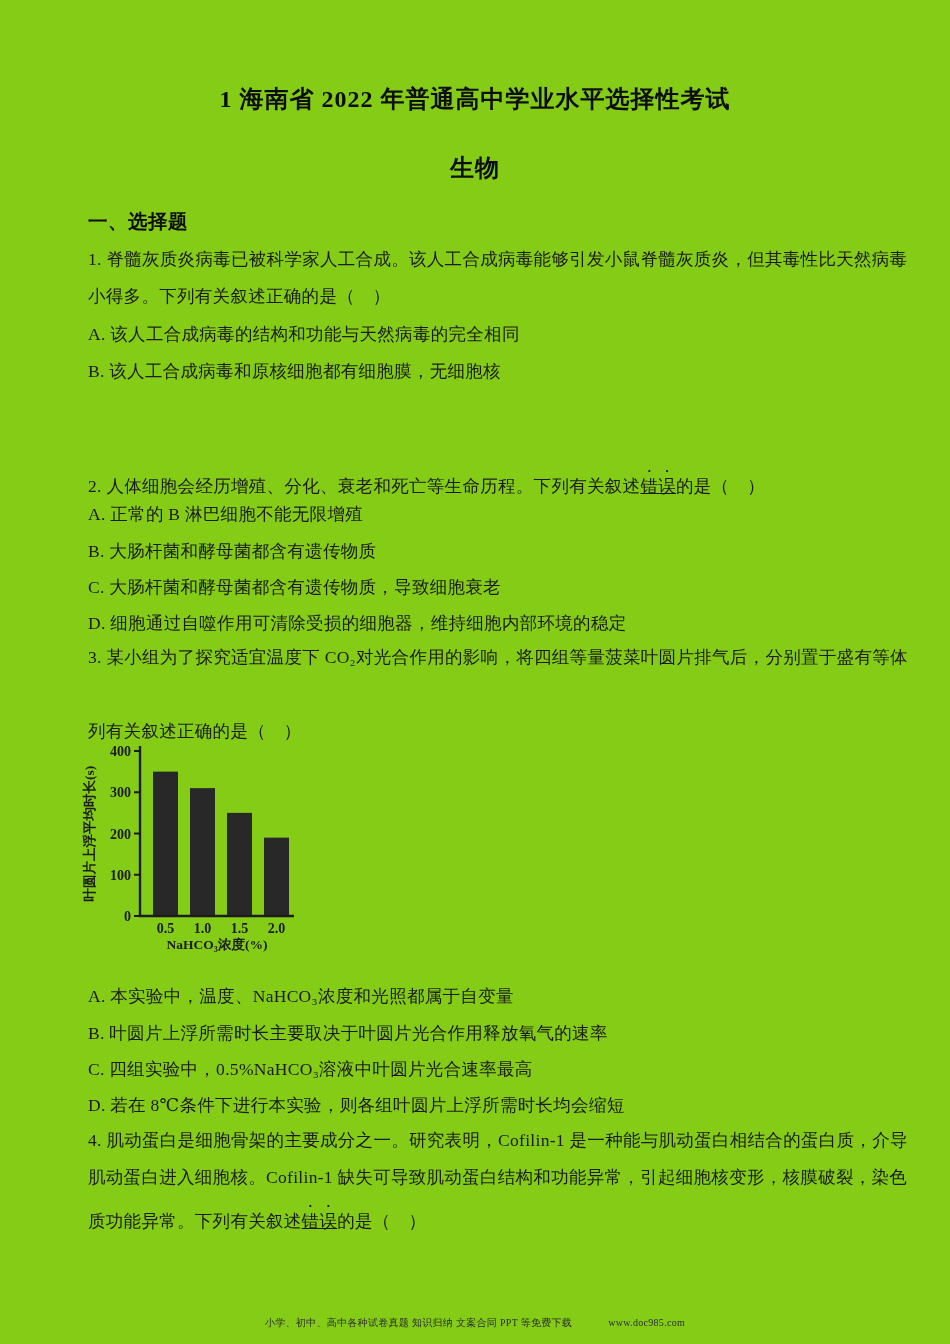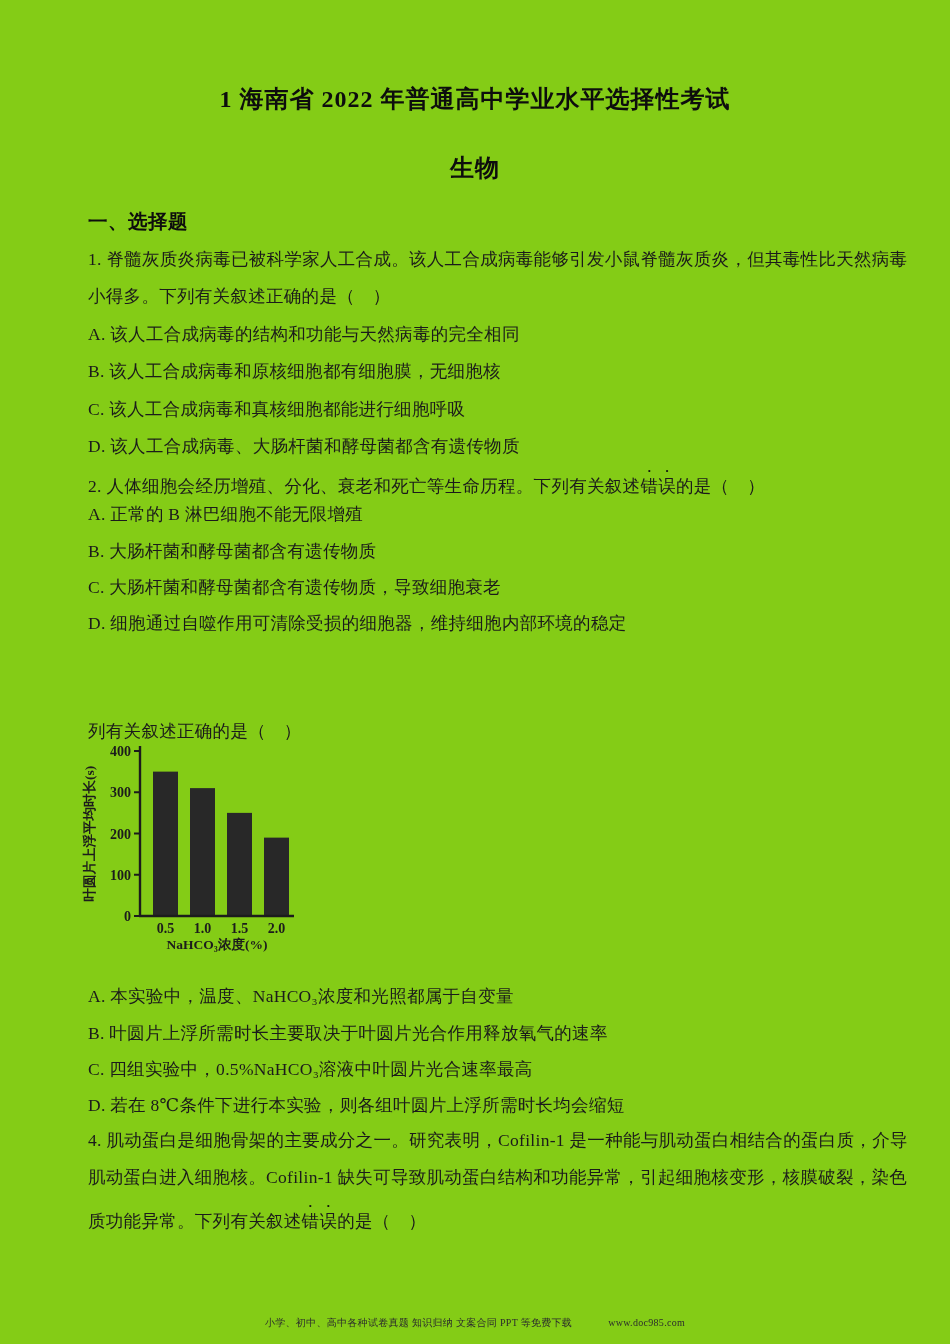--- a/index.html
+++ b/index.html
@@ -11,21 +11,21 @@
     position:absolute;left:0;width:100%;text-align:center;margin:0;
     font-size:24px;font-weight:700;line-height:1.25;letter-spacing:1px;color:#0d0d0d;
   }
   .ln{
     position:absolute;left:88px;margin:0;font-size:17.5px;line-height:1.3;
     white-space:nowrap;letter-spacing:0.3px;color:#1b1b1b;text-align:center;
   }
   .heading{font-weight:700;font-size:19.5px;color:#0d0d0d;letter-spacing:0.5px;}
   .emph{
     -webkit-text-emphasis:filled dot #111;text-emphasis:filled dot #111;
-    -webkit-text-emphasis-position:over right;text-emphasis-position:over right;
+    -webkit-text-emphasis-position:over right;text-emphasis-position:over right;text-decoration:underline;
   }
   .chart{position:absolute;left:80px;top:744px;margin:0;width:280px;height:215px;}
   .chart svg{display:block;width:280px;height:215px;}
   .chart svg text{font-family:"Liberation Serif","DejaVu Serif",serif;font-weight:700;fill:#1c1c1c;}
   .chart svg .tick{font-size:14px;}
   .chart svg .axis-label{font-size:13.5px;}
   .footer{
     position:absolute;top:1316px;left:0;width:100%;text-align:center;
     font-size:10px;color:#2c2c2c;white-space:nowrap;letter-spacing:0.3px;
   }
@@ -38,29 +38,28 @@
 
   <h1 class="ctitle" style="top:84px">1 海南省 2022 年普通高中学业水平选择性考试</h1>
   <h2 class="ctitle" style="top:153px">生物</h2>
 
   <p class="ln heading" style="top:209px">一、选择题</p>
 
   <p class="ln" style="top:248px">1. 脊髓灰质炎病毒已被科学家人工合成。该人工合成病毒能够引发小鼠脊髓灰质炎，但其毒性比天然病毒</p>
   <p class="ln" style="top:285px">小得多。下列有关叙述正确的是（　）</p>
   <p class="ln" style="top:323px">A. 该人工合成病毒的结构和功能与天然病毒的完全相同</p>
   <p class="ln" style="top:360px">B. 该人工合成病毒和原核细胞都有细胞膜，无细胞核</p>
-  <p class="ln" style="top:398px">C. 该人工合成病毒和真核细胞都能进行细胞呼吸</p>
-  <p class="ln" style="top:435px">D. 该人工合成病毒、大肠杆菌和酵母菌都含有遗传物质</p>
 
   <p class="ln" style="top:466px"><span>2. 人体细胞会经历增殖、分化、衰老和死亡等生命历程。下列有关叙述</span><span class="emph">错误</span><span>的是（　）</span></p>
   <p class="ln" style="top:503px">A. 正常的 B 淋巴细胞不能无限增殖</p>
   <p class="ln" style="top:540px">B. 大肠杆菌和酵母菌都含有遗传物质</p>
   <p class="ln" style="top:576px">C. 大肠杆菌和酵母菌都含有遗传物质，导致细胞衰老</p>
   <p class="ln" style="top:612px">D. 细胞通过自噬作用可清除受损的细胞器，维持细胞内部环境的稳定</p>
 
+  <p class="ln" style="top:646px">3. 某小组为了探究适宜温度下 CO₂对光合作用的影响，将四组等量菠菜叶圆片排气后，分别置于盛有等体</p>
   <p class="ln" style="top:720px">列有关叙述正确的是（　）</p>
 
   <figure class="chart">
     <svg viewBox="0 0 280 215" aria-hidden="true">
         <line x1="54" y1="172" x2="60" y2="172" stroke="#1c1c1c" stroke-width="2"></line>
         <text x="51" y="177" text-anchor="end" class="tick">0</text>
         <line x1="54" y1="130.75" x2="60" y2="130.75" stroke="#1c1c1c" stroke-width="2"></line>
         <text x="51" y="135.75" text-anchor="end" class="tick">100</text>
         <line x1="54" y1="89.5" x2="60" y2="89.5" stroke="#1c1c1c" stroke-width="2"></line>
         <text x="51" y="94.5" text-anchor="end" class="tick">200</text>

